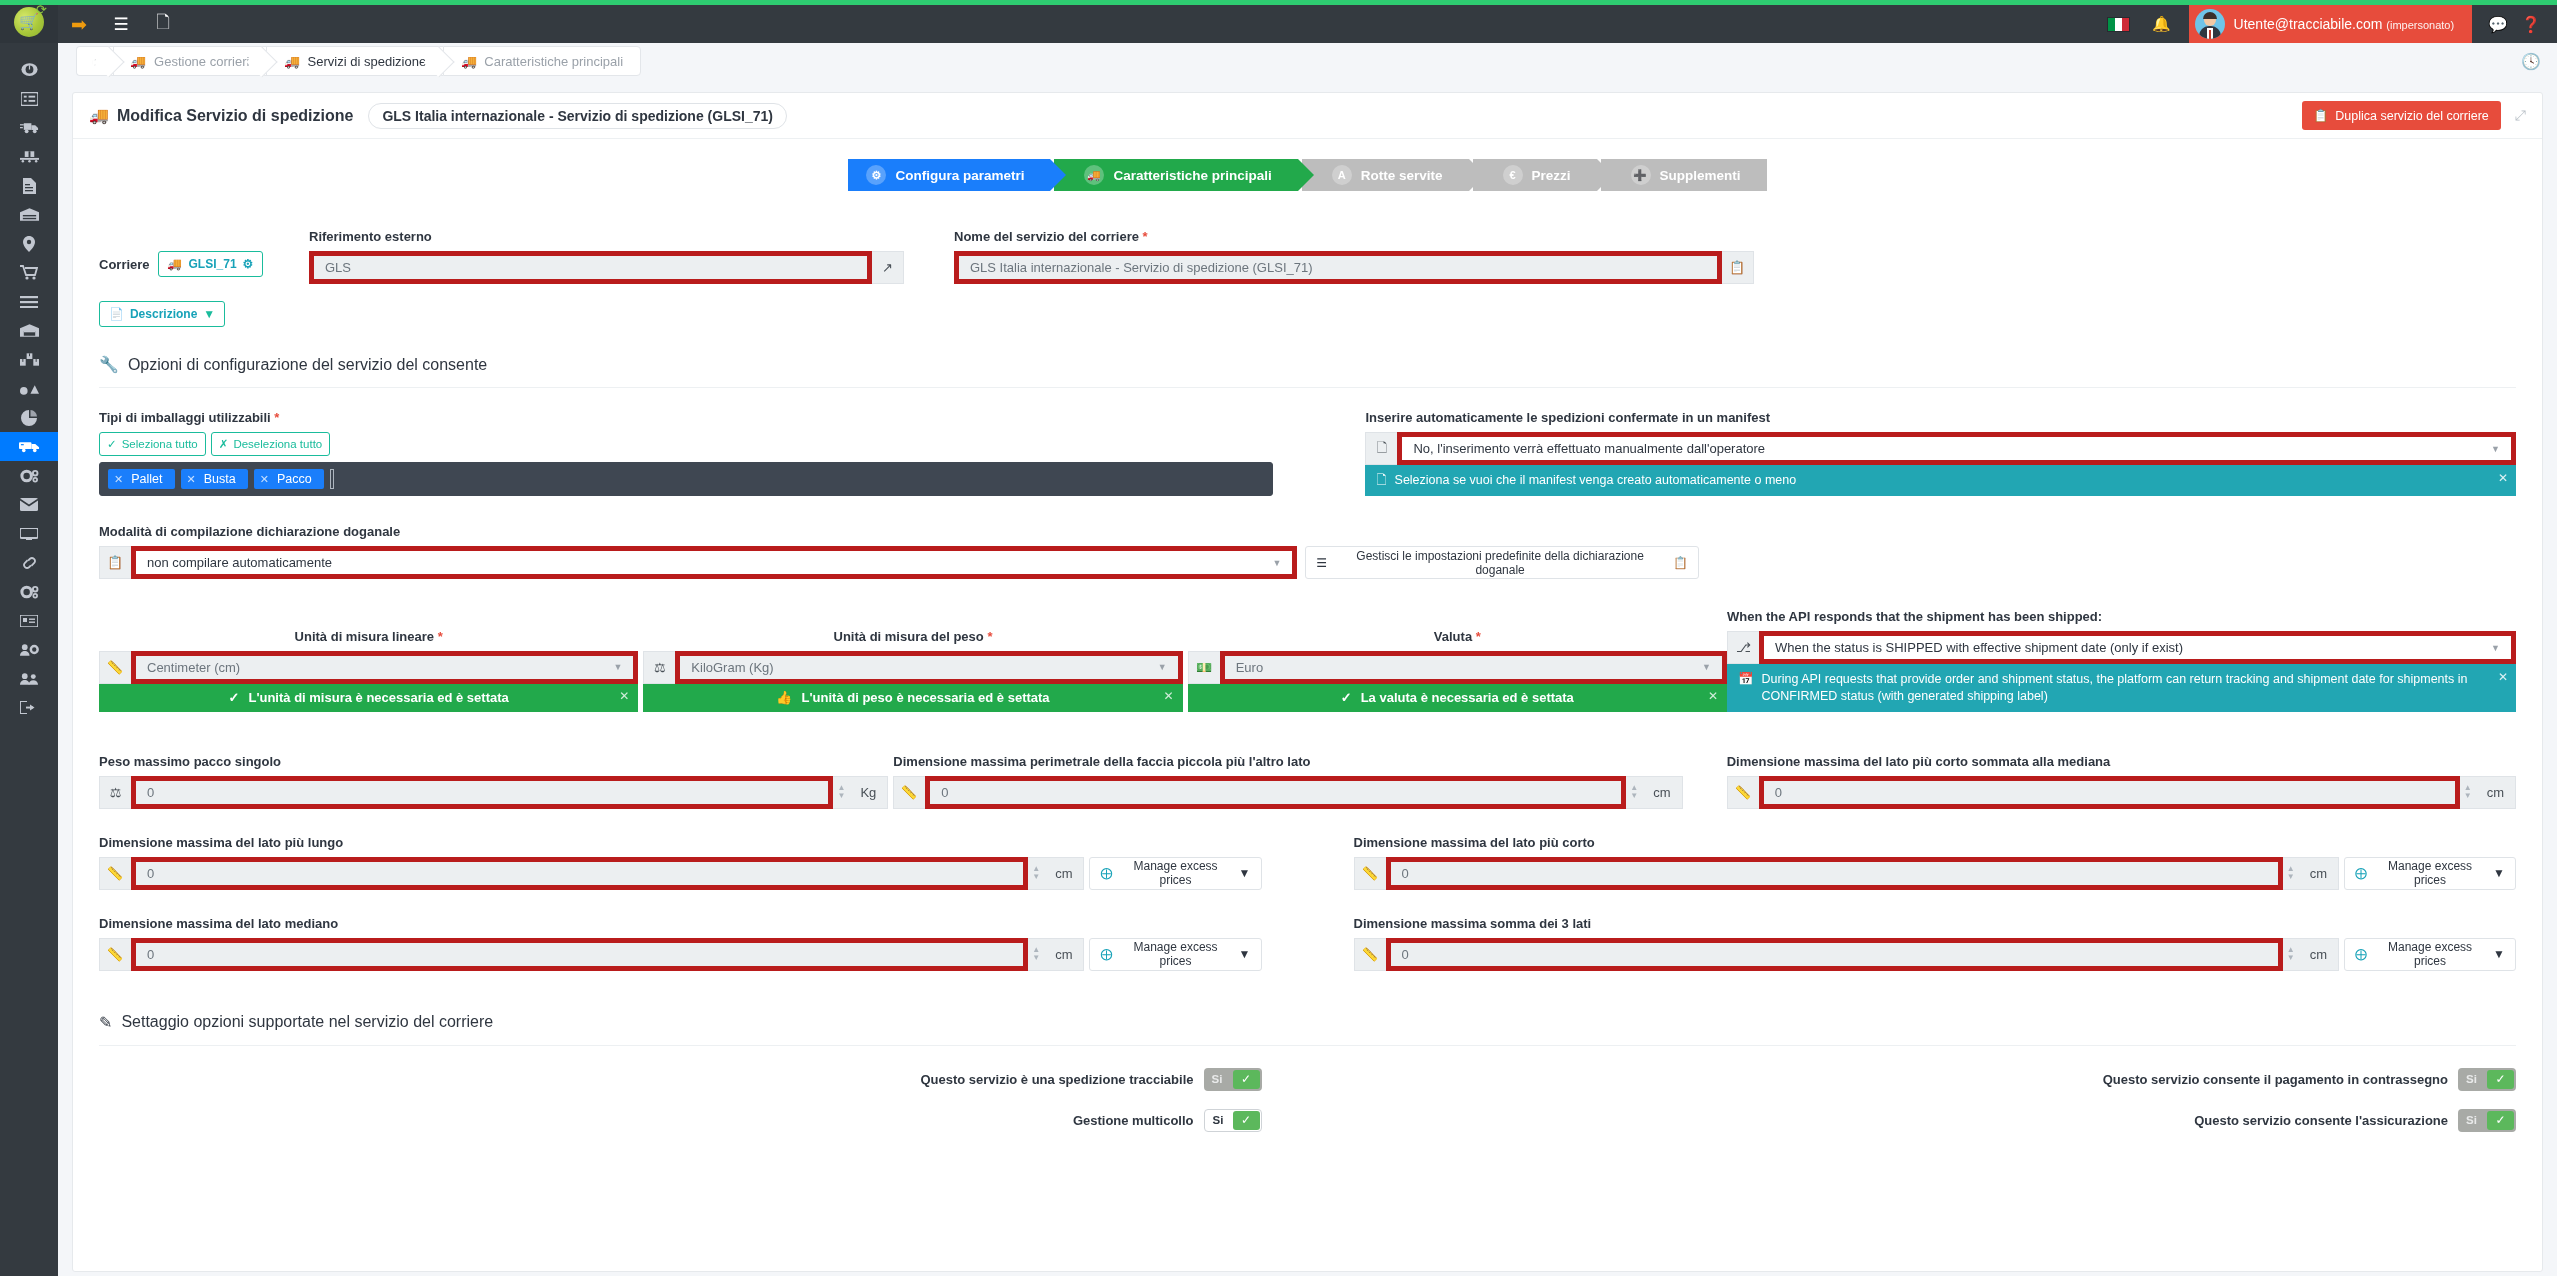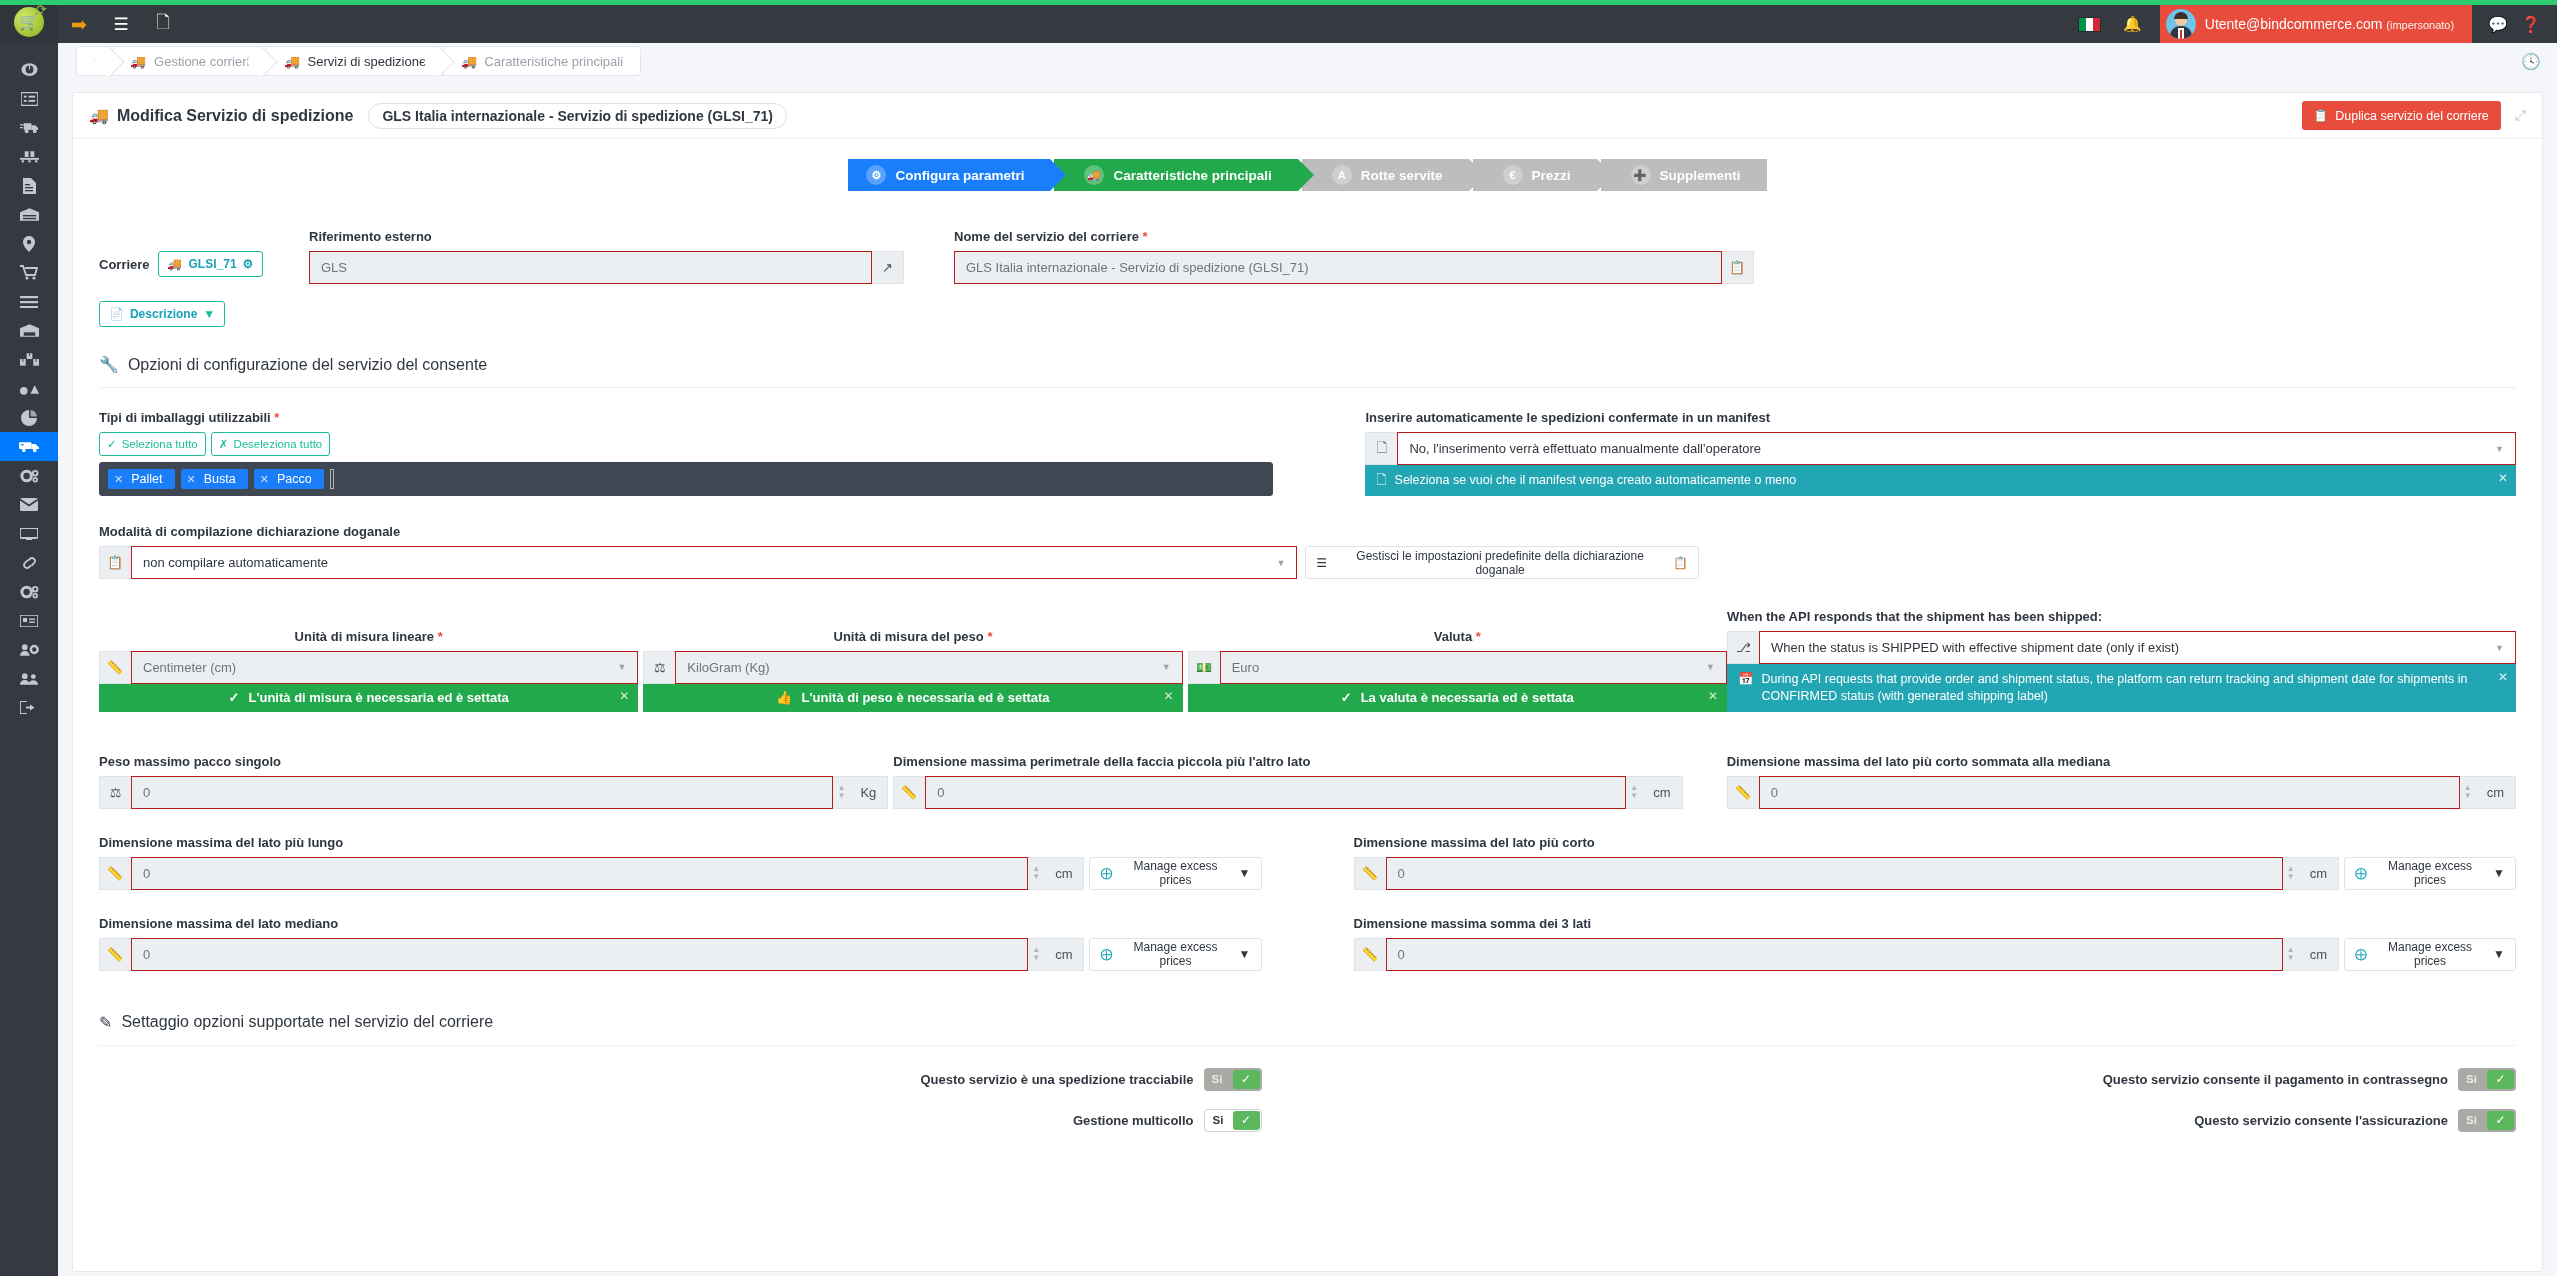--- a/index.html
+++ b/index.html
@@ -164,21 +164,21 @@
 
   .inp-group { display: flex; align-items: stretch; height: 33px; }
   .inp-addon {
     width: 32px; background: #eceff1; border: 1px solid #dfe3e7;
     display:flex; align-items:center; justify-content:center;
     color: #495057; font-size: 13px; flex: none;
   }
   .inp-addon.right { border-left: none; }
   .inp-addon.left { border-right: none; }
   .inp {
-    flex: 1; background: #eceff1; border: 1px solid #b91c1c;
+    flex: 1; background: #eceff1; border: 5px solid #b91c1c;
     padding: 0 11px; font-size: 13px; color: #6c757d;
     font-family: "Liberation Sans", sans-serif;
     display: flex; align-items: center;
   }
   .inp.white { background: #fff; color: #2f3640; }
   .unit-box {
     background: #eceff1; border: 1px solid #dfe3e7; border-left: none;
     padding: 0 11px; display:flex; align-items:center; font-size:13px; color:#495057; flex:none;
   }
   .spinner { width: 16px; display:flex; flex-direction:column; align-items:center; justify-content:center; color:#adb5bd; font-size:8px; line-height:8px; flex:none; background:#eceff1; border-top:1px solid #dfe3e7; border-bottom:1px solid #dfe3e7;}
@@ -446,21 +446,21 @@
     <span class="bell-btn">🔔</span>
     <div class="user-chip">
       <div class="avatar">
         <span class="body"></span>
           <span class="shirt"></span>
           <span class="tie"></span>
         <span class="head"></span>
           <span class="hair"></span>
       </div>
       <span class="user-email">
-        <span>Utente@bindcommerce.com</span>
+        <span>Utente@tracciabile.com</span>
         <span class="imp">(impersonato)</span>
       </span>
     </div>
     <div class="nav-right-icons">
       <span>💬</span>
       <span>❓</span>
     </div>
   </div>
 </header>
 

